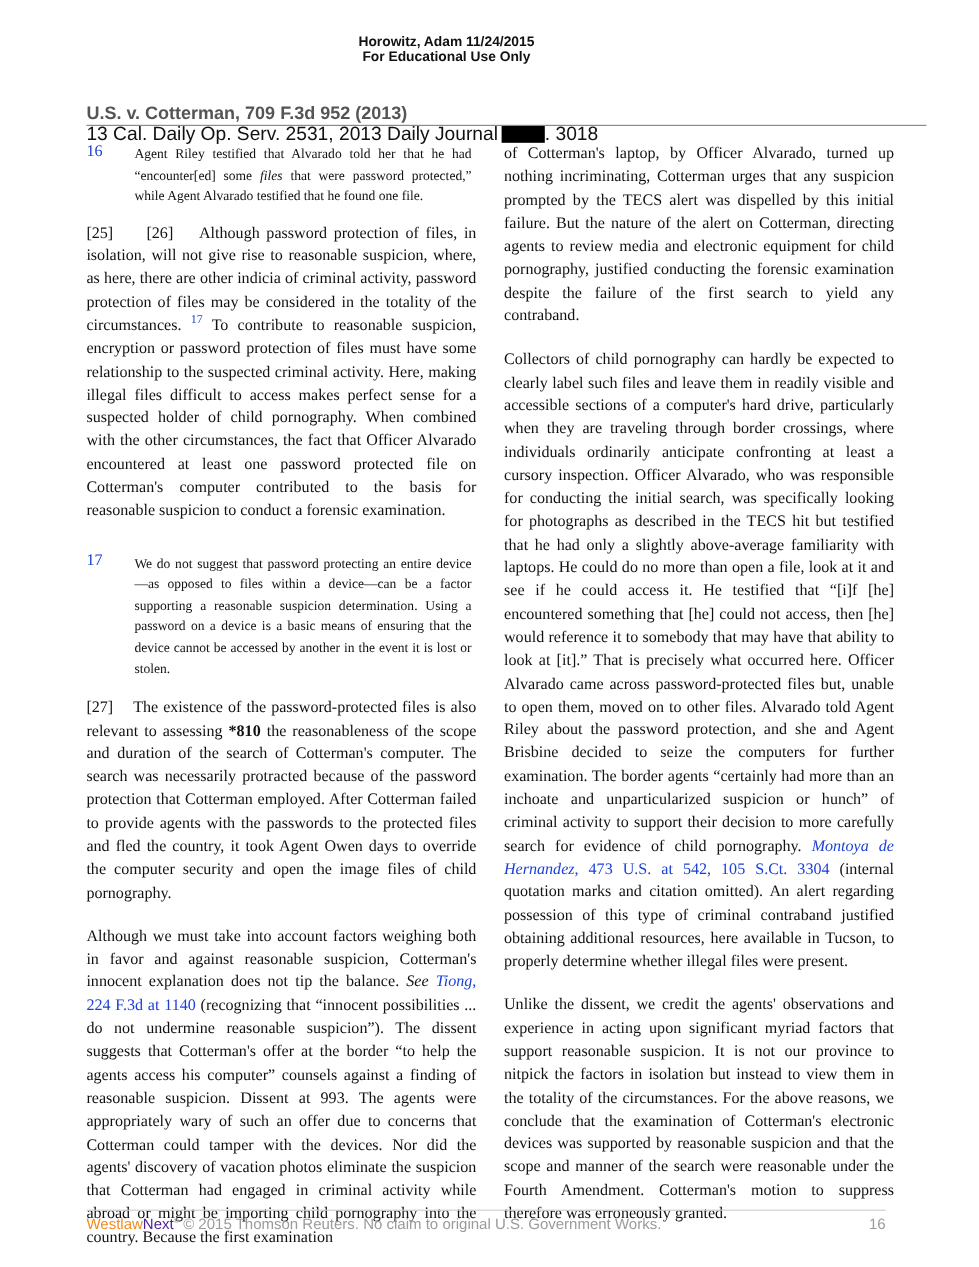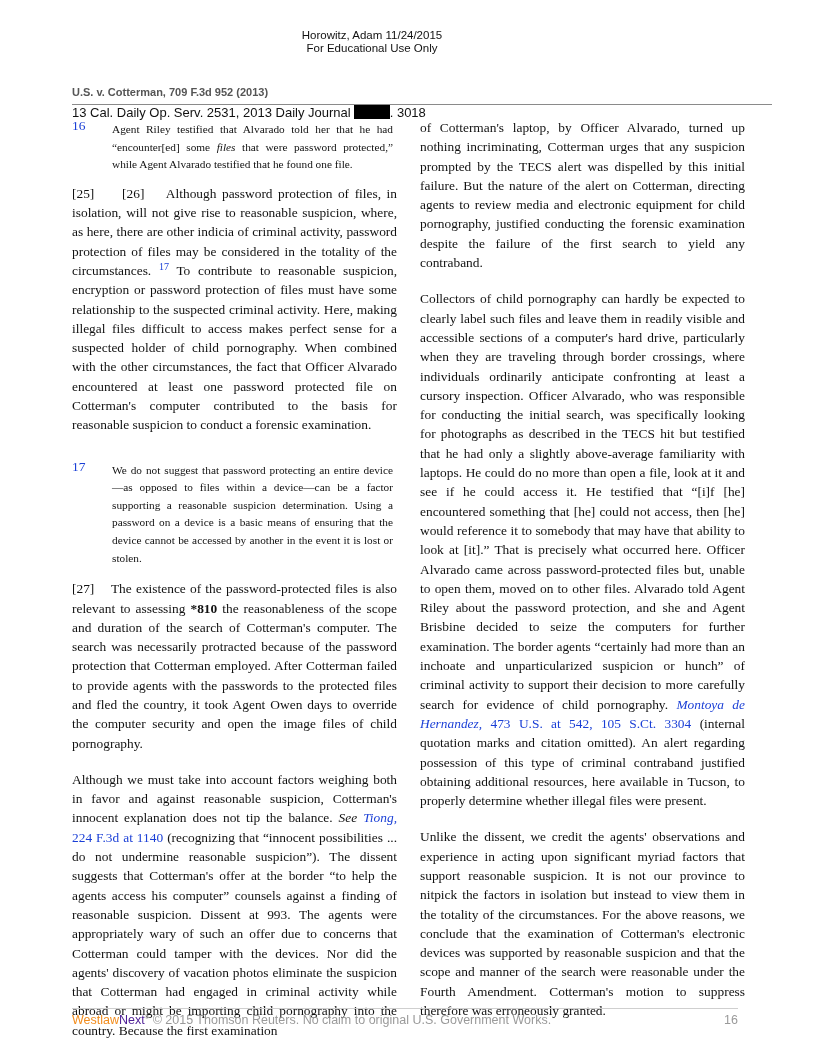--- a/index.html
+++ b/index.html
@@ -1,31 +1,31 @@
 <!DOCTYPE html>
 <html><head>
 <meta charset="utf-8">
 <style>
   html, body { margin: 0; padding: 0; background: #ffffff; }
   body { width: 816px; height: 1056px; position: relative; overflow: hidden; }
   .top-banner {
     position: absolute; top: 29px; left: 0; width: 744px; text-align: center;
-    font-family: "Liberation Sans", sans-serif; font-weight: normal; font-size: 11.5px;
+    font-family: "Liberation Sans", sans-serif; font-weight: bold; font-size: 11.5px;
     line-height: 13px; color: #111;
   }
   .case-title {
     position: absolute; top: 86px; left: 72px;
-    font-family: "Liberation Sans", sans-serif; font-weight: bold; font-size: 11px; color: #555;
+    font-family: "Liberation Sans", sans-serif; font-weight: bold; font-size: 15px; color: #555;
   }
   .header-rule {
     position: absolute; top: 104px; left: 72px; width: 700px; height: 1px; background: #8a8a8a;
   }
   .citation-line {
     position: absolute; top: 105px; left: 72px;
-    font-family: "Liberation Sans", sans-serif; font-size: 13px; color: #111; line-height: 14px;
+    font-family: "Liberation Sans", sans-serif; font-size: 16px; color: #111; line-height: 14px;
     white-space: nowrap;
   }
   .redaction { display: inline-block; width: 36px; height: 14px; background: #000; vertical-align: -2px; margin-left: 3px; }
   .col {
     position: absolute; top: 118px; width: 325px;
     font-family: "Liberation Serif", serif; font-size: 13.4px; line-height: 19.3px; color: #111;
     text-align: justify;
   }
   .col-left { left: 72px; }
   .col-right { left: 420px; }

